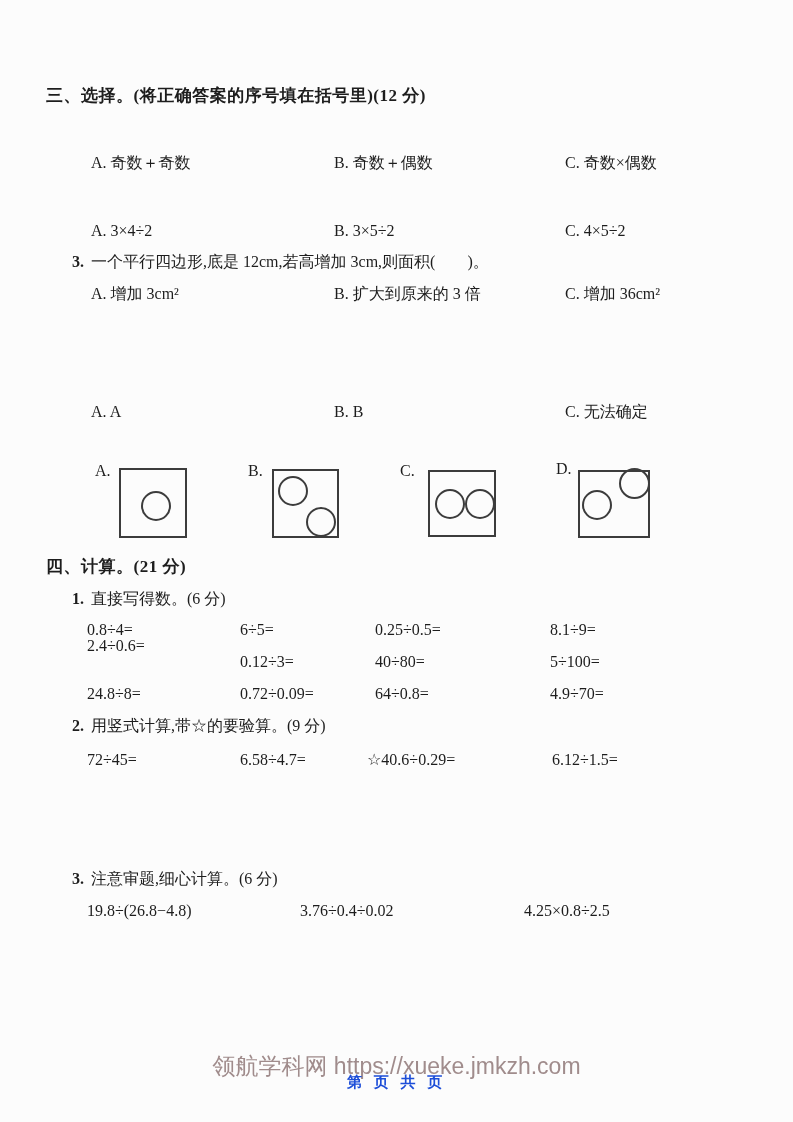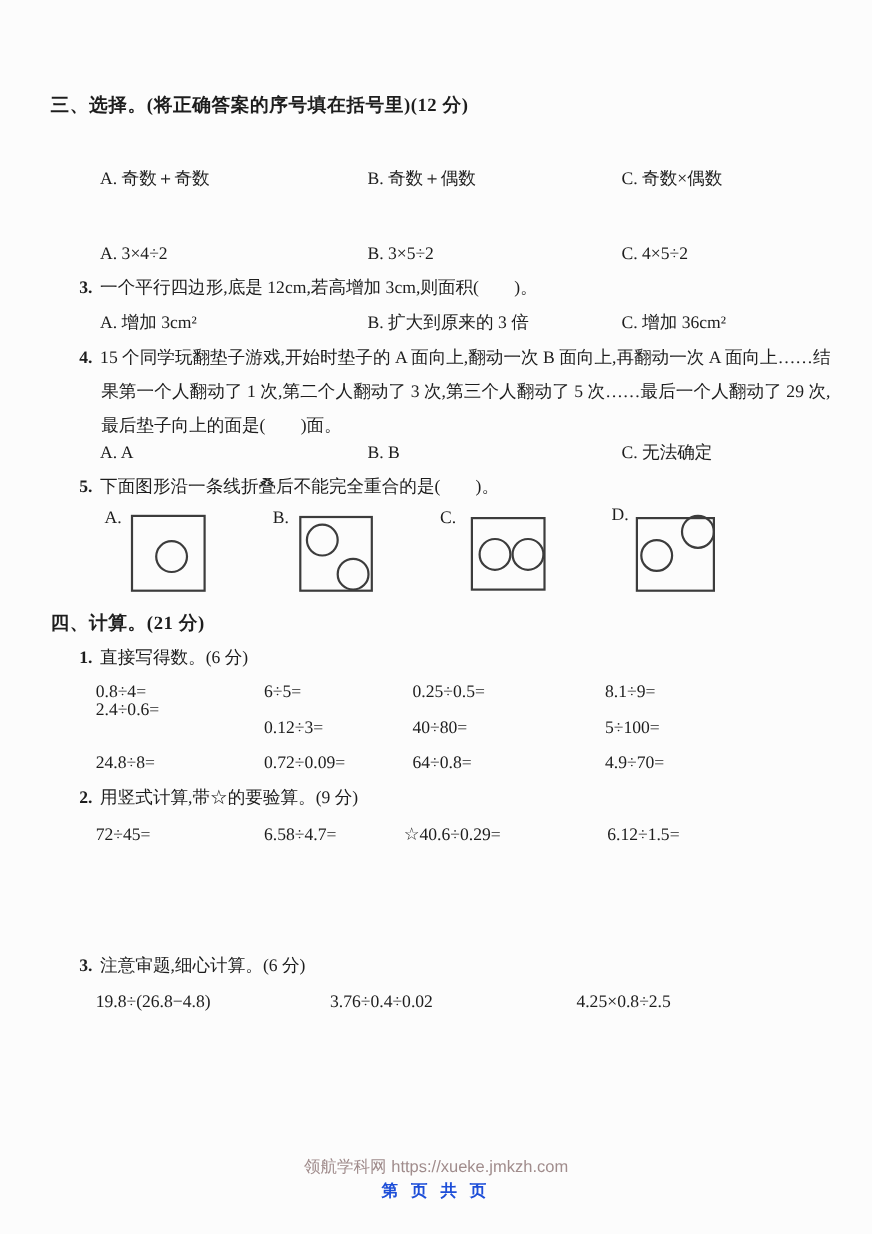--- a/index.html
+++ b/index.html
@@ -15,21 +15,21 @@
   .sec { font-weight:700; font-size:17px; letter-spacing:0.5px; }
   .qn { font-weight:700; margin-right:7px; }
   .para {
     position:absolute; white-space:normal; text-align:justify;
     line-height:31px; padding-left:20px; text-indent:-20px;
   }
   .fig-sq { position:absolute; border:2px solid #3c3c3c; background:transparent; }
   .fig-c  { position:absolute; border:2px solid #3c3c3c; border-radius:50%; background:transparent; }
   .wm { position:absolute; left:0; width:793px; text-align:center;
         font-family:"Liberation Sans","DejaVu Sans",sans-serif;
-        color:var(--wm,#a08c8c); font-size:15px; }
+        color:var(--wm,#a08c8c); font-size:23px; }
   .pg { position:absolute; left:0; width:793px; text-align:center;
         font-weight:700; font-size:15px; letter-spacing:4px; color:#1d4ed8; }
 </style>
 </head>
 <body>
 
 <div class="page">
 
   <div class="t sec" style="left:46px;top:86px">三、选择。(将正确答案的序号填在括号里)(12 分)</div>
 
@@ -47,32 +47,26 @@
 
   <div class="t" style="left:72px;top:252px">
     <span class="qn">3.</span><span>一个平行四边形,底是 12cm,若高增加 3cm,则面积(　　)。</span>
   </div>
   <div>
     <span class="t" style="left:91px;top:284px">A. 增加 3cm²</span>
     <span class="t" style="left:334px;top:284px">B. 扩大到原来的 3 倍</span>
     <span class="t" style="left:565px;top:284px">C. 增加 36cm²</span>
   </div>
 
-  <div class="para" style="left:72px;top:310px;width:663px">
-    <span class="qn">4.</span><span>15 个同学玩翻垫子游戏,开始时垫子的 A 面向上,翻动一次 B 面向上,再翻动一次 A 面向上……结果第一个人翻动了 1 次,第二个人翻动了 3 次,第三个人翻动了 5 次……最后一个人翻动了 29 次,最后垫子向上的面是(　　)面。</span>
-  </div>
   <div>
     <span class="t" style="left:91px;top:402px">A. A</span>
     <span class="t" style="left:334px;top:402px">B. B</span>
     <span class="t" style="left:565px;top:402px">C. 无法确定</span>
   </div>
 
-  <div class="t" style="left:72px;top:433px">
-    <span class="qn">5.</span><span>下面图形沿一条线折叠后不能完全重合的是(　　)。</span>
-  </div>
 
   <div>
     <span class="t" style="left:95px;top:461px">A.</span>
     <div class="fig-sq" style="left:119px;top:468px;width:64px;height:66px">
       <div class="fig-c" style="left:20px;top:21px;width:26px;height:26px"></div>
     </div>
 
     <span class="t" style="left:248px;top:461px">B.</span>
     <div class="fig-sq" style="left:272px;top:469px;width:63px;height:65px">
       <div class="fig-c" style="left:4px;top:5px;width:26px;height:26px"></div>

